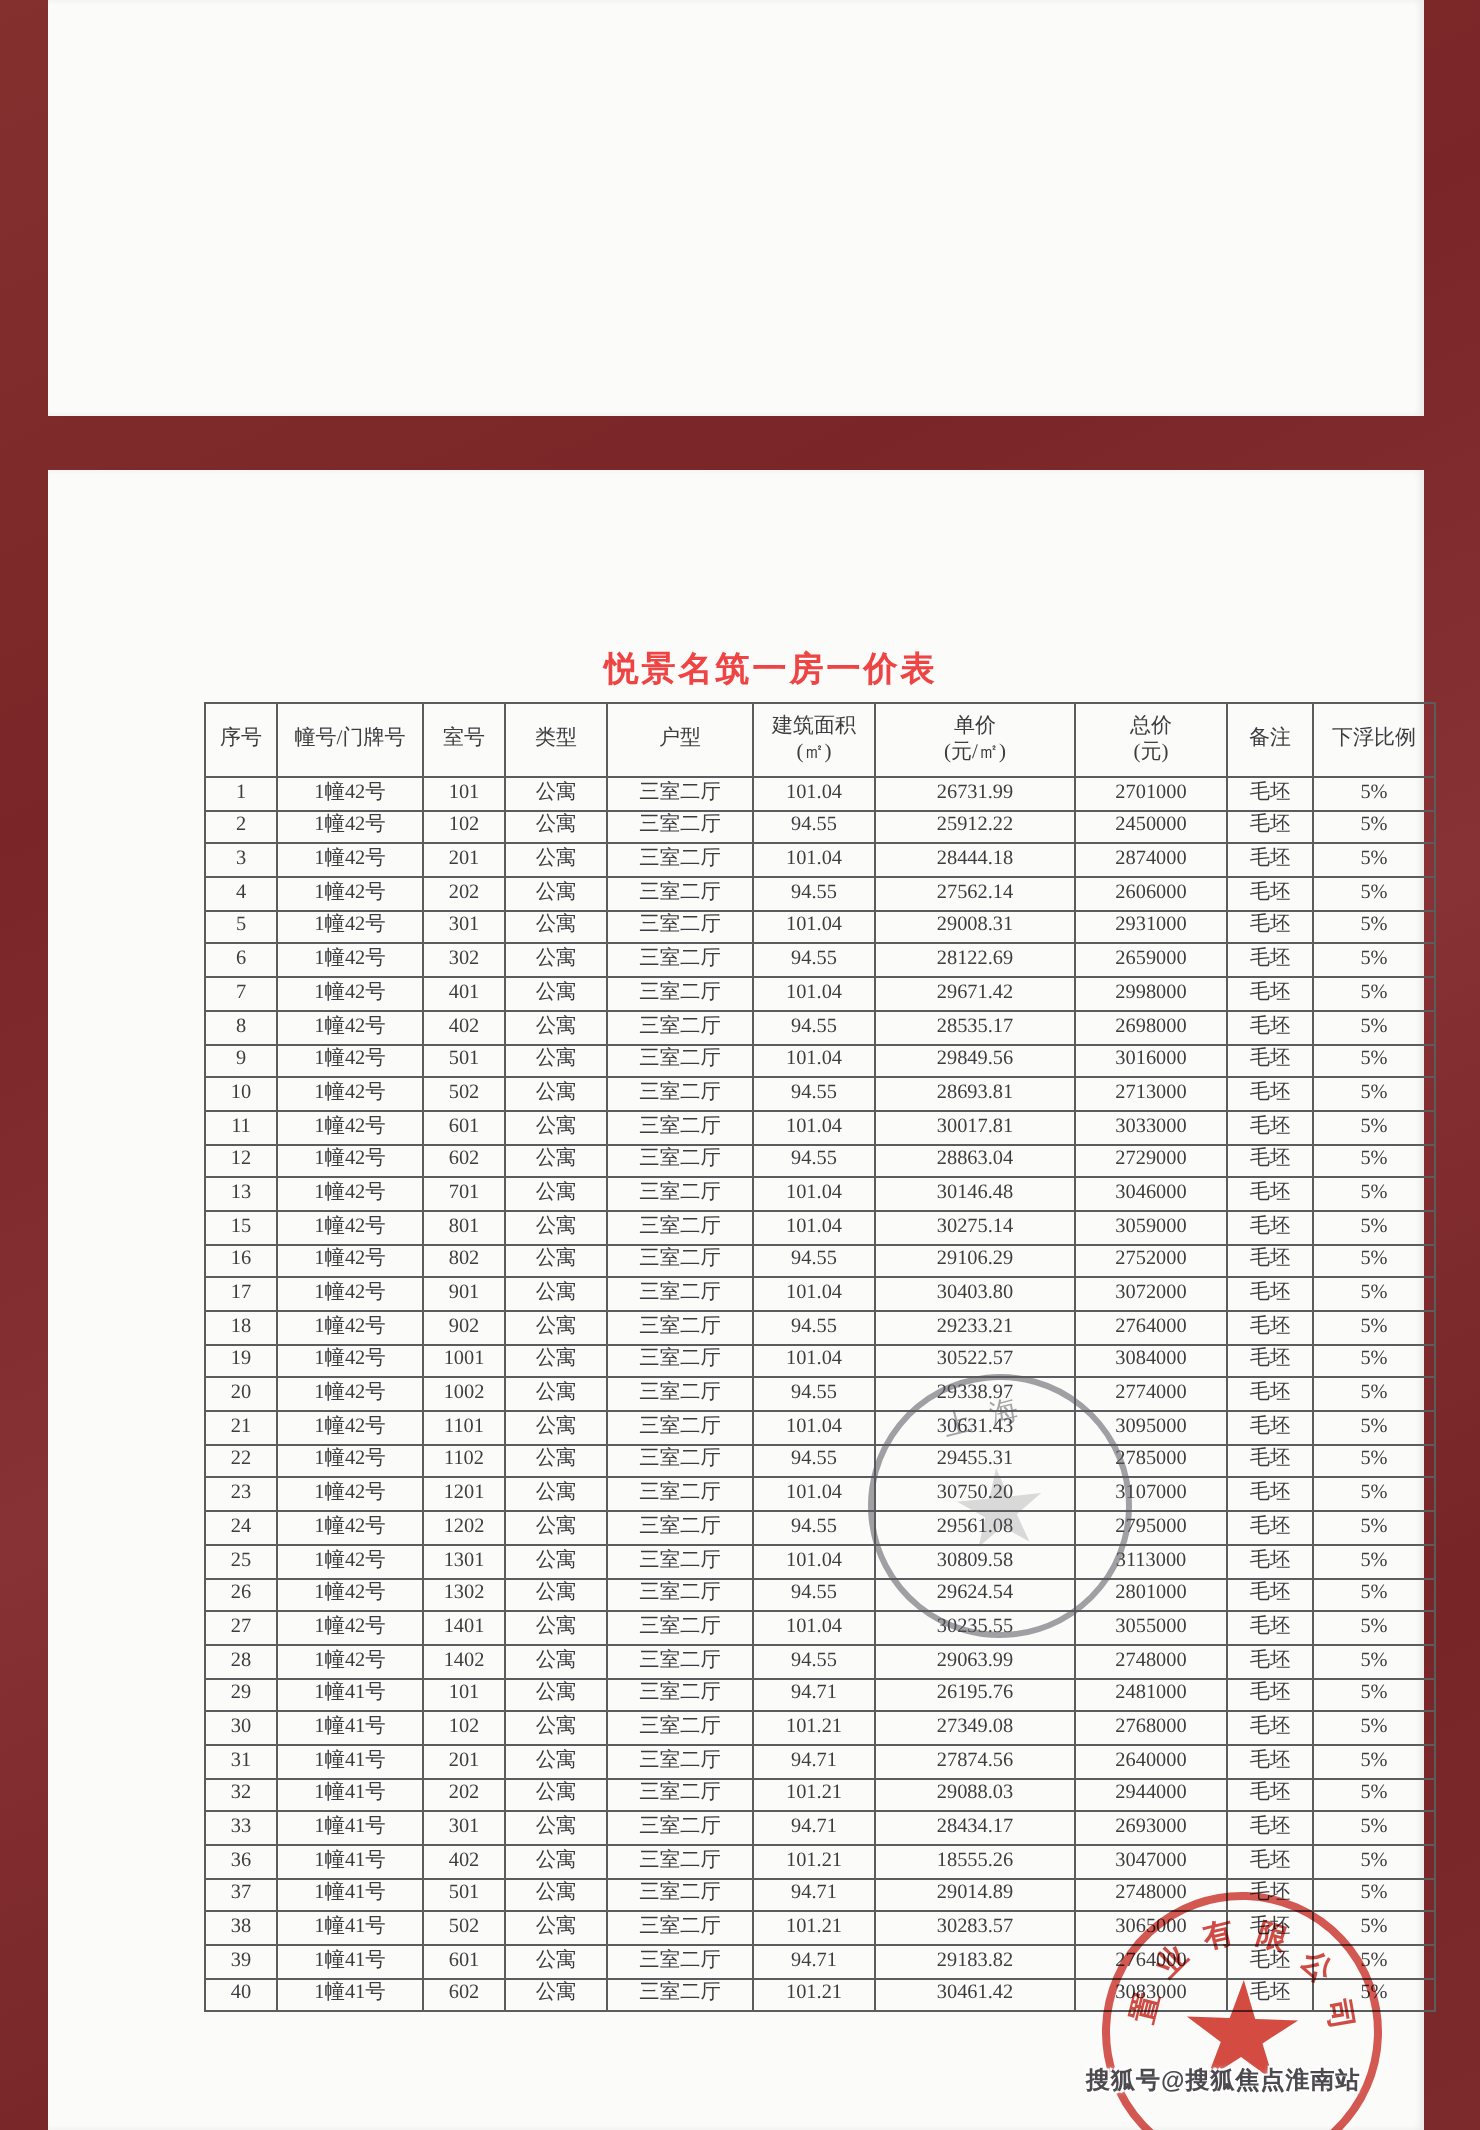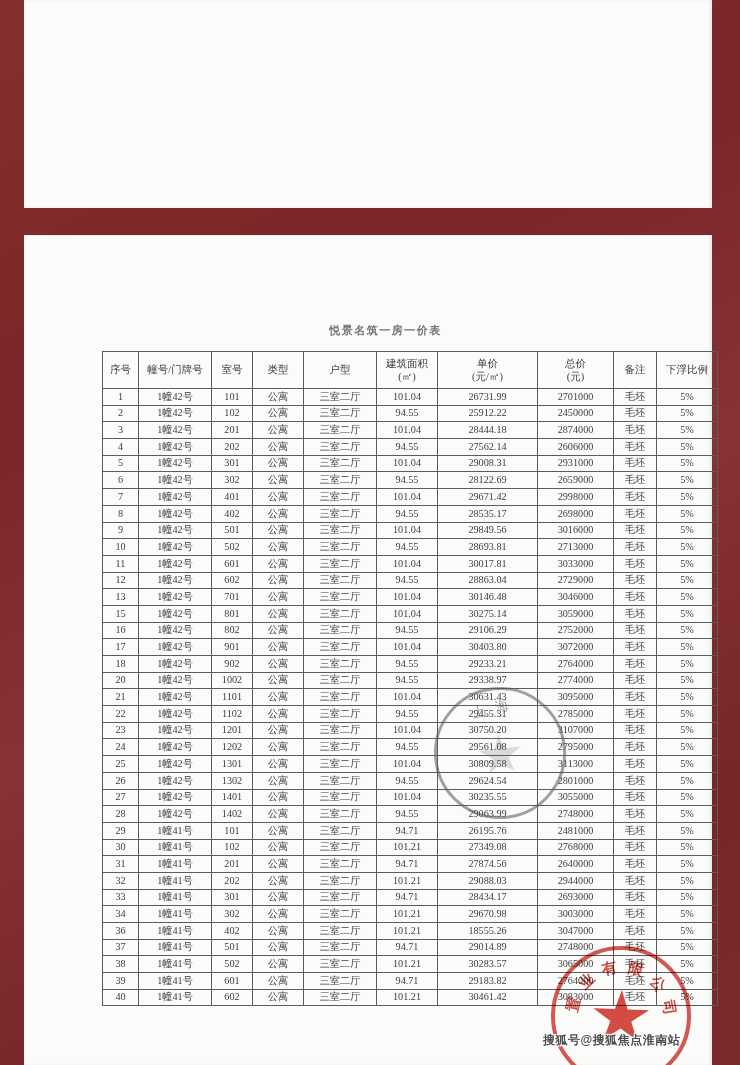--- a/index.html
+++ b/index.html
@@ -6,21 +6,21 @@
   .screen{
     position:relative;width:740px;height:1065px;overflow:hidden;
     background:linear-gradient(155deg,#84302f 0%,#7a2628 30%,#873234 55%,#772527 80%,#7c2a2c 100%);
     font-family:"Liberation Serif","DejaVu Serif",serif;
   }
   .sheet{position:absolute;left:24px;width:688px;background:#fbfbfa;box-shadow:inset -2px 0 3px rgba(0,0,0,.07);}
   .sheet-top{top:0;height:208px;}
   .sheet-main{top:235px;height:830px;}
   .doc-title{
     position:absolute;left:54px;top:88px;width:615px;text-align:center;
-    font-size:11px;letter-spacing:1.5px;color:#737373;font-weight:bold;
+    font-size:17px;letter-spacing:1.5px;color:#ef4444;font-weight:bold;
   }
   table.price{
     position:absolute;left:54px;top:116px;width:615px;
     border-collapse:collapse;table-layout:fixed;
     color:#3d3d40;
     margin-left:24px;
   }
   table.price th,table.price td{
     border:1px solid #5c5c5e;text-align:center;vertical-align:middle;
     overflow:hidden;white-space:nowrap;padding:0;
@@ -306,20 +306,32 @@
             <td>902</td>
             <td>公寓</td>
             <td>三室二厅</td>
             <td>94.55</td>
             <td>29233.21</td>
             <td>2764000</td>
             <td>毛坯</td>
             <td>5%</td>
           </tr>
           <tr>
+            <td>19</td>
+            <td>1幢42号</td>
+            <td>1001</td>
+            <td>公寓</td>
+            <td>三室二厅</td>
+            <td>101.04</td>
+            <td>30522.57</td>
+            <td>3084000</td>
+            <td>毛坯</td>
+            <td>5%</td>
+          </tr>
+          <tr>
             <td>20</td>
             <td>1幢42号</td>
             <td>1002</td>
             <td>公寓</td>
             <td>三室二厅</td>
             <td>94.55</td>
             <td>29338.97</td>
             <td>2774000</td>
             <td>毛坯</td>
             <td>5%</td>
@@ -470,32 +482,20 @@
           </tr>
           <tr>
             <td>33</td>
             <td>1幢41号</td>
             <td>301</td>
             <td>公寓</td>
             <td>三室二厅</td>
             <td>94.71</td>
             <td>28434.17</td>
             <td>2693000</td>
-            <td>毛坯</td>
-            <td>5%</td>
-          </tr>
-          <tr>
-            <td>34</td>
-            <td>1幢41号</td>
-            <td>302</td>
-            <td>公寓</td>
-            <td>三室二厅</td>
-            <td>101.21</td>
-            <td>29670.98</td>
-            <td>3003000</td>
             <td>毛坯</td>
             <td>5%</td>
           </tr>
           <tr>
             <td>36</td>
             <td>1幢41号</td>
             <td>402</td>
             <td>公寓</td>
             <td>三室二厅</td>
             <td>101.21</td>

